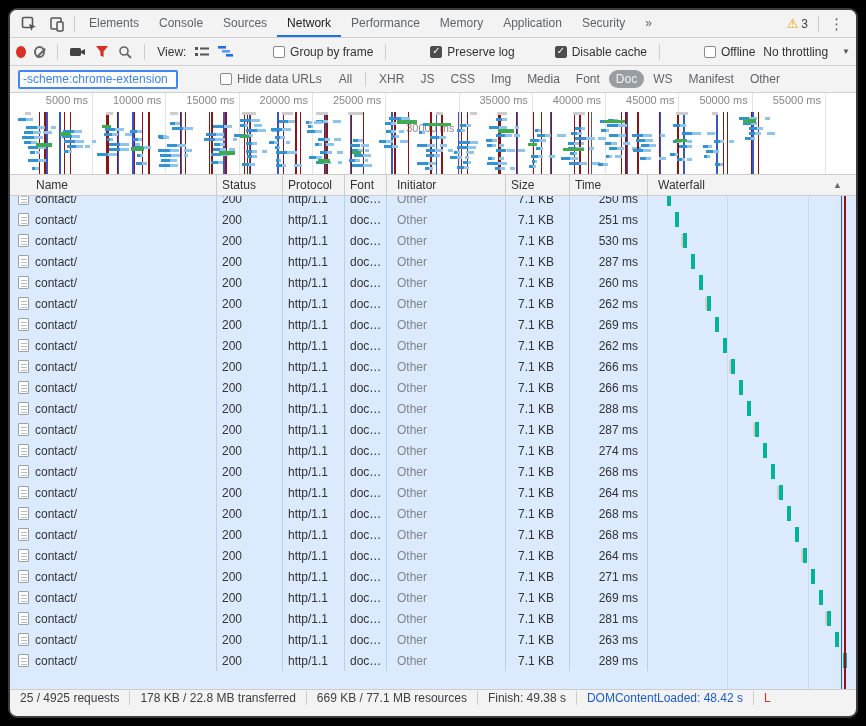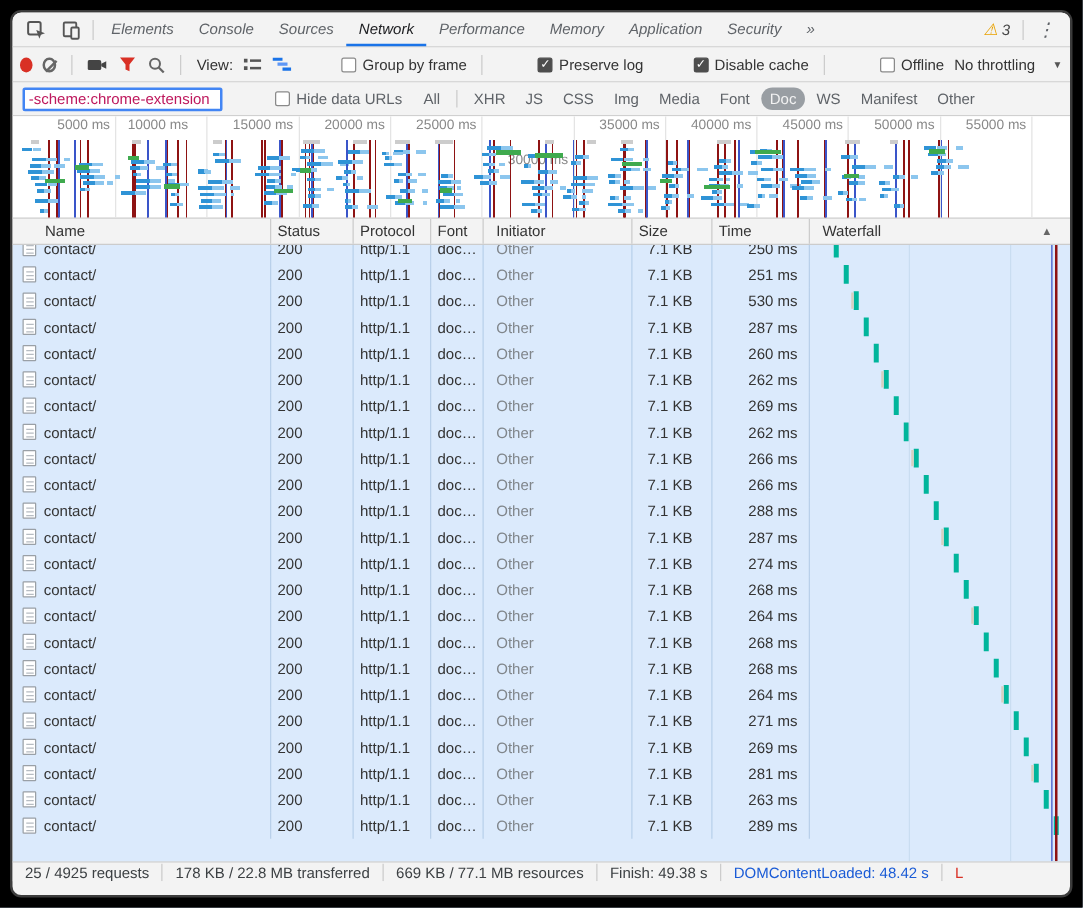--- a/index.html
+++ b/index.html
@@ -3,21 +3,21 @@
 <meta charset="utf-8">
 <style>
   * { margin:0; padding:0; box-sizing:border-box; }
   html,body { width:866px; height:726px; background:#000; font-family:"Liberation Sans", sans-serif; overflow:hidden; }
   .window { position:absolute; left:8px; top:8px; width:850px; height:710px;
             background:#f3f3f3; border:2px solid #3c3c3c; border-radius:9px; overflow:hidden; }
   .win-inner { position:absolute; inset:0; width:846px; height:706px; }
 
   
   .tabbar { height:28px; background:#f3f3f3; border-bottom:1px solid #d0d0d0;
-            display:flex; align-items:stretch; font-size:12px; color:#444;font-style:italic; }
+            display:flex; align-items:stretch; font-size:12px; color:#444; }
   .tb-icons { display:flex; align-items:center; padding:0 4px 0 10px; gap:10px; }
   .iconbtn { width:18px; height:18px; display:flex; align-items:center; justify-content:center; cursor:pointer; }
   .vsep { width:1px; height:16px; background:#ccc; align-self:center; margin:0 4px; }
   .tabs { display:flex; align-items:stretch; }
   .tab { padding:0 10px; display:flex; align-items:center; cursor:pointer; color:#5f6368; border-bottom:2px solid transparent; }
   .tab.active { color:#202124; border-bottom-color:#1a73e8; }
   .tb-right { margin-left:auto; display:flex; align-items:center; padding-right:6px; }
   .warnbadge { display:flex; align-items:center; gap:3px; padding:0 6px; cursor:pointer; }
   .warn-tri { color:#e8a100; font-size:13px; line-height:1; }
   .menu-dots { color:#5f6368; font-size:15px; padding:0 6px; cursor:pointer; letter-spacing:0; }
@@ -34,21 +34,21 @@
   .cb.on::after { content:"✓"; position:absolute; left:1px; top:-2px; color:#fff; font-size:10px; }
   .ck-label { display:flex; align-items:center; cursor:pointer; white-space:nowrap;padding-left:32px; }
   .throttle { display:flex; align-items:center; gap:14px; cursor:pointer; white-space:nowrap; }
   .dd-arrow { font-size:8px; color:#555; }
   .viewlbl { color:#333; }
 
   
   .filterbar { height:27px; background:#f3f3f3; border-bottom:1px solid #d0d0d0;
                display:flex; align-items:center; font-size:12px; color:#5f6368; padding:0 8px; gap:10px; }
   .filter-input { width:160px; height:19px; border:2px solid #4285f4; border-radius:2px; background:#fff;
-                  font-family:"Liberation Sans",sans-serif; font-size:12px; color:#be185d; padding:0 3px; outline:none; }
+                  font-family:"Liberation Sans",sans-serif; font-size:12px; color:#3b82f6; padding:0 3px; outline:none; }
   .pills { display:flex; align-items:center; gap:2px; }
   .pill { padding:2px 7px; border-radius:9px; cursor:pointer; color:#5f6368; white-space:nowrap; }
   .pill.sel { background:#999ea3; color:#f2f2f2; }
   .pillsep { width:1px; height:14px; background:#ccc; margin:0 4px; }
 
   
   .overview { position:relative; height:82px; background:#fff; border-bottom:1px solid #ccc; overflow:hidden; cursor:crosshair; }
   .ov-grid { position:absolute; top:0; bottom:0; width:1px; background:#e4e4e4; }
   .ov-tick { position:absolute; top:1px; width:70px; text-align:right; font-size:11px; color:#888; }
   .ov-svg { position:absolute; left:0; top:18px; }
@@ -211,21 +211,21 @@
           <div class="pill">WS</div>
           <div class="pill">Manifest</div>
           <div class="pill">Other</div>
         </div>
   </div>
 
   <div class="overview">
         <div class="ov-grid" style="left: 82px;"></div>
         <div class="ov-tick" style="left: 8px;">5000 ms</div>
         <div class="ov-grid" style="left: 155.3px;"></div>
-        <div class="ov-tick" style="left: 81.3px; text-align: center;">10000 ms</div>
+        <div class="ov-tick" style="left: 81.3px;">10000 ms</div>
         <div class="ov-grid" style="left: 228.6px;"></div>
         <div class="ov-tick" style="left: 154.6px;">15000 ms</div>
         <div class="ov-grid" style="left: 301.9px;"></div>
         <div class="ov-tick" style="left: 227.9px;">20000 ms</div>
         <div class="ov-grid" style="left: 375.2px;"></div>
         <div class="ov-tick" style="left: 301.2px;">25000 ms</div>
         <div class="ov-grid" style="left: 448.5px;"></div>
         <div class="ov-tick" style="left: 374.5px; margin-top: 28px;">30000 ms</div>
         <div class="ov-grid" style="left: 521.8px;"></div>
         <div class="ov-tick" style="left: 447.8px;">35000 ms</div>

